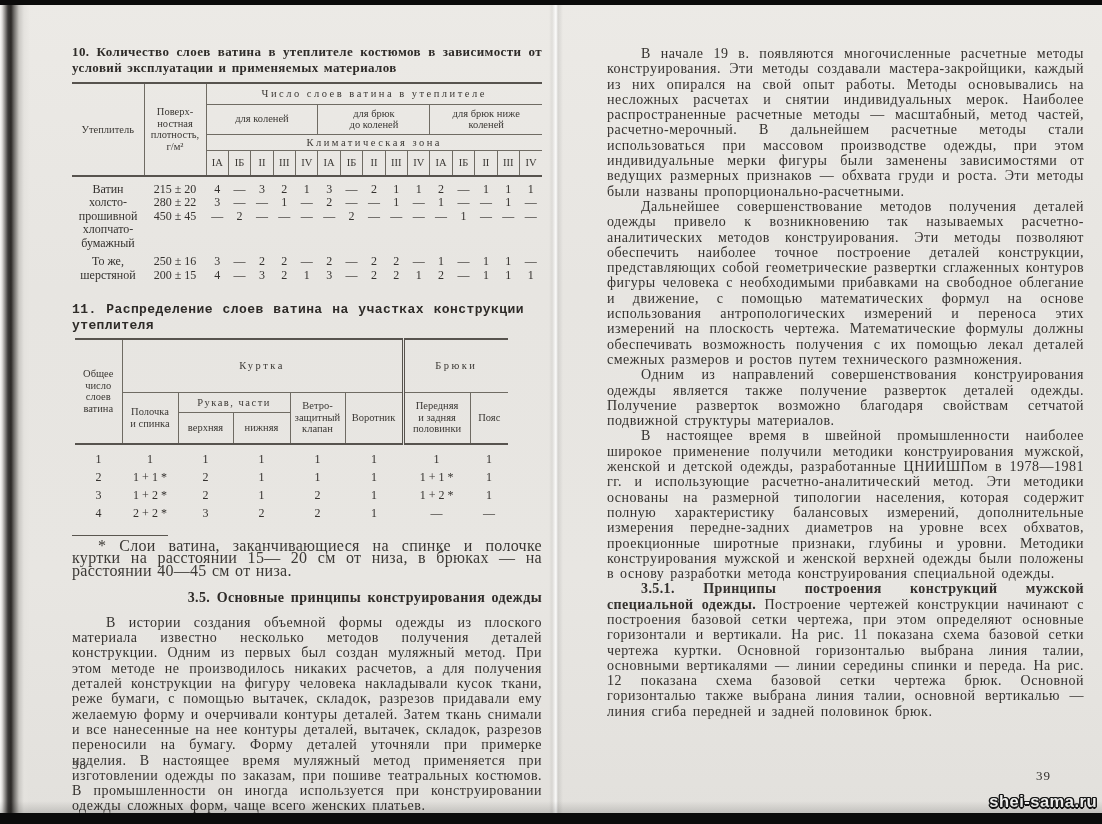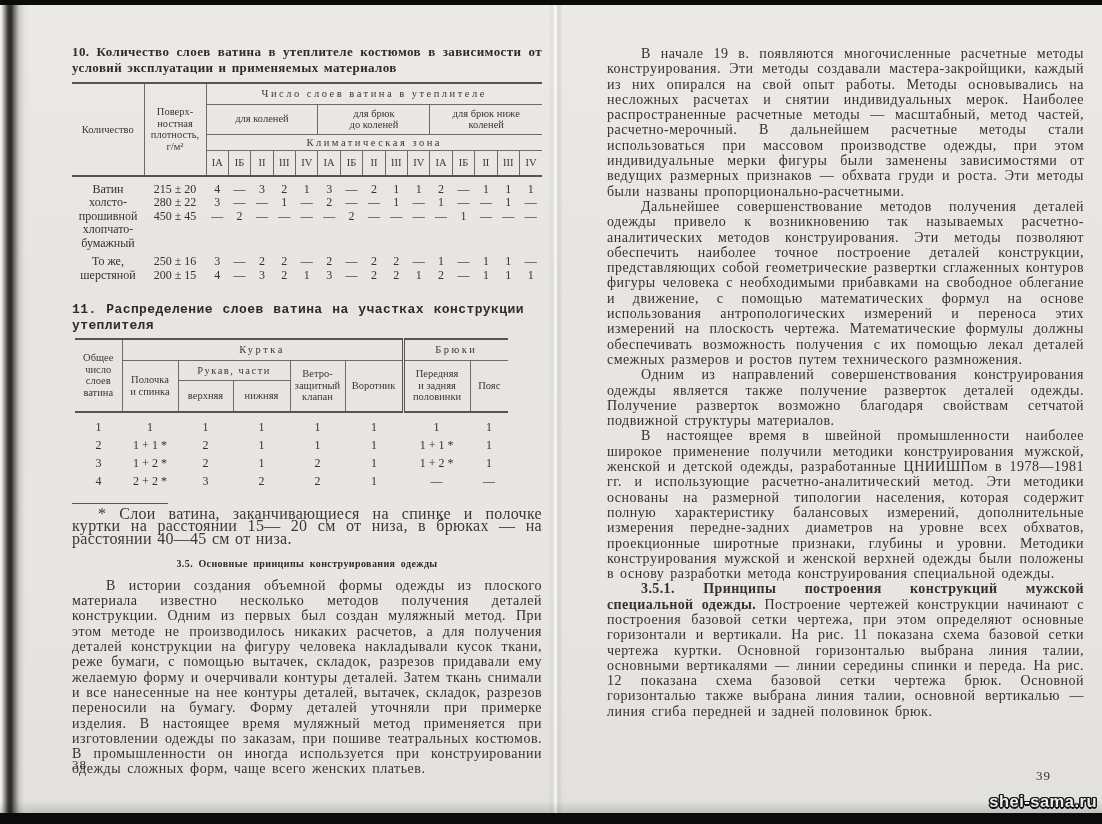--- a/index.html
+++ b/index.html
@@ -38,37 +38,37 @@
   .t10 tr.zones th {border-right:1px solid #6f6b63; padding:6px 0;}
   .t10 tr.zones th:last-child {border-right:none;}
   .t10 tbody td {text-align:center; font-size:12px; line-height:13.5px; padding:0;}
   .t10 tbody tr:first-child td {padding-top:6px;}
   .t10 tbody tr:nth-child(6) td {padding-top:5px;}
   .t10 tbody tr:last-child td {padding-bottom:6px;}
 
   .t11 {width:433px; margin-left:3px; margin-top:5px; border-top:2px solid #57534e;}
   .t11 thead {border-bottom:2px solid #57534e;}
   .t11 .c-total  {border-right:1px solid #6f6b63;}
-  .t11 .c-jacket {border-bottom:1px solid #6f6b63; border-right:3px double #57534e; letter-spacing:2.5px; padding:4px 0;}
+  .t11 .c-jacket {border-bottom:1px solid #6f6b63; border-right:3px double #57534e; letter-spacing:2.5px; padding:20px 0;}
   .t11 .c-pants  {border-bottom:1px solid #6f6b63; letter-spacing:2.5px; padding:4px 0;}
   .t11 .c-fb     {border-right:1px solid #6f6b63;}
   .t11 .c-sleeve {border-bottom:1px solid #6f6b63; border-right:1px solid #6f6b63; letter-spacing:1.5px; padding:4px 16px;}
   .t11 .c-flap   {border-right:1px solid #6f6b63;}
   .t11 .c-collar {border-right:3px double #57534e;}
   .t11 .c-halves {border-right:1px solid #6f6b63;}
   .t11 .c-su, .t11 .c-sl {border-right:1px solid #6f6b63; padding:9px 0;}
   .t11 tbody td {text-align:center; font-size:12px; line-height:16px; padding:1px 0;}
   .t11 tbody tr:first-child td {padding-top:6px;}
   .t11 tbody tr:last-child td {padding-bottom:5px;}
 
   .fn-rule {width:96px; border-top:1px solid #5a564f; height:0; margin:9px 0 4px 0;}
   .footnote {font-size:16px; line-height:12.8px; text-align:justify; letter-spacing:0.3px;
              word-spacing:1px; margin:0; text-indent:26px; color:#3b3834;}
 
-  .sec-heading {font-size:10px; font-weight:bold; text-align:center; letter-spacing:0.4px;
+  .sec-heading {font-size:14px; font-weight:bold; text-align:right; letter-spacing:0.4px;
                 word-spacing:2.5px; margin:12px 0 9px 0; color:#2e2b28;}
 
   .body {font-size:14px; line-height:15.3px; text-align:justify; text-indent:34px;
          letter-spacing:0.5px; word-spacing:2px; margin:0;}
   .body b {letter-spacing:0.4px;}
 
   .pageno {position:absolute; font-size:13px; letter-spacing:1px; color:#34312e;}
   #pn-left  {left:72px;  top:757px;}
   #pn-right {left:1036px; top:768px;}
 
@@ -89,21 +89,21 @@
     <p class="tbl-caption">10. Количество слоев ватина в утеплителе костюмов в зависимости от условий эксплуатации и применяемых материалов</p>
 
     <table class="t10">
       <colgroup>
         <col style="width:72px">
           <col style="width:62px">
         <col span="15" style="width:22.4px">
       </colgroup>
       <thead>
         <tr>
-          <th class="c-ins" rowspan="4">Количество</th>
+          <th class="c-ins" rowspan="4">Утеплитель</th>
           <th class="c-dens" rowspan="4">Поверх-
 ностная
 плотность,
 г/м²</th>
           <th class="c-span" colspan="15">Число слоев ватина в утеплителе</th>
         </tr>
         <tr>
           <th class="c-grp" colspan="5">для коленей</th>
           <th class="c-grp" colspan="5">для брюк
 до коленей</th>

